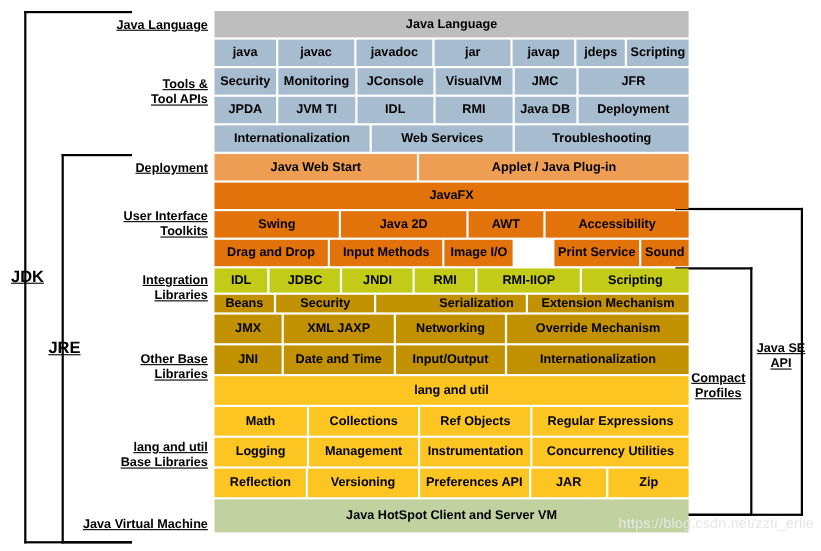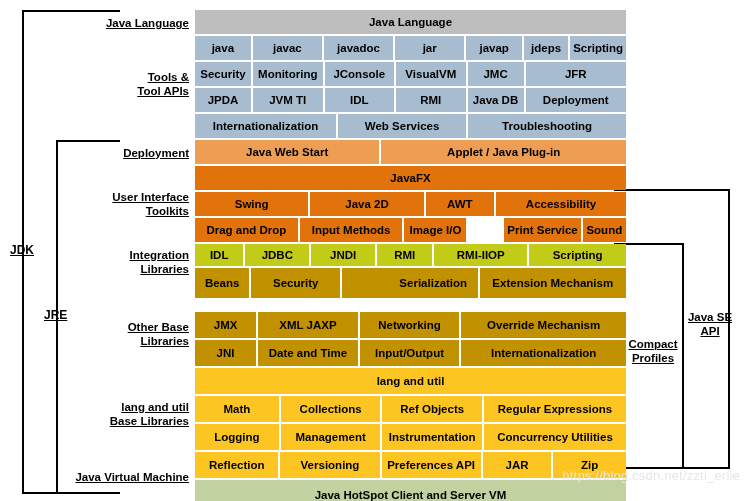--- a/index.html
+++ b/index.html
@@ -94,21 +94,21 @@
   
   .bracket {
     position: absolute;
     border: 2px solid #000000;
   }
   .brk-right-open { border-right: none; }
   .brk-left-open  { border-left: none; }
 
   .vtag {
     position: absolute;
-    font-size: 12px;
+    font-size: 15px;
     font-weight: bold;
     text-decoration: underline;
     text-underline-offset: 1px;
     white-space: nowrap;
   }
 
   
   #watermark {
     position: absolute;
     right: 6px;
@@ -255,21 +255,21 @@
           <div class="cell c-lime" style="flex: 50 1 0px;">IDL</div>
           <div class="cell c-lime" style="flex: 66 1 0px;">JDBC</div>
           <div class="cell c-lime" style="flex: 66 1 0px;">JNDI</div>
           <div class="cell c-lime" style="flex: 57 1 0px;">RMI</div>
           <div class="cell c-lime" style="flex: 96 1 0px;">RMI-IIOP</div>
           <div class="cell c-lime" style="flex: 100 1 0px;">Scripting</div>
         </div>
       </div>
 
     <div class="band stack">
-        <div class="row" style="height: 30px; margin-bottom: 14px;">
+        <div class="row" style="height: 16px; margin-bottom: 2px;">
           <div class="cell c-gold" style="flex: 62 1 0px;">Beans</div>
           <div class="cell c-gold" style="flex: 101 1 0px;">Security</div>
           <div class="cell c-gold" style="flex: 101 1 0px; padding-left: 47px;">Serialization</div>
           <div class="cell c-gold" style="flex: 167 1 0px;">Extension Mechanism</div>
         </div>
         <div class="row" style="height: 26px; margin-bottom: 2px;">
           <div class="cell c-gold" style="flex: 62 1 0px;">JMX</div>
           <div class="cell c-gold" style="flex: 101 1 0px;">XML JAXP</div>
           <div class="cell c-gold" style="flex: 101 1 0px;">Networking</div>
           <div class="cell c-gold" style="flex: 167 1 0px;">Override Mechanism</div>

